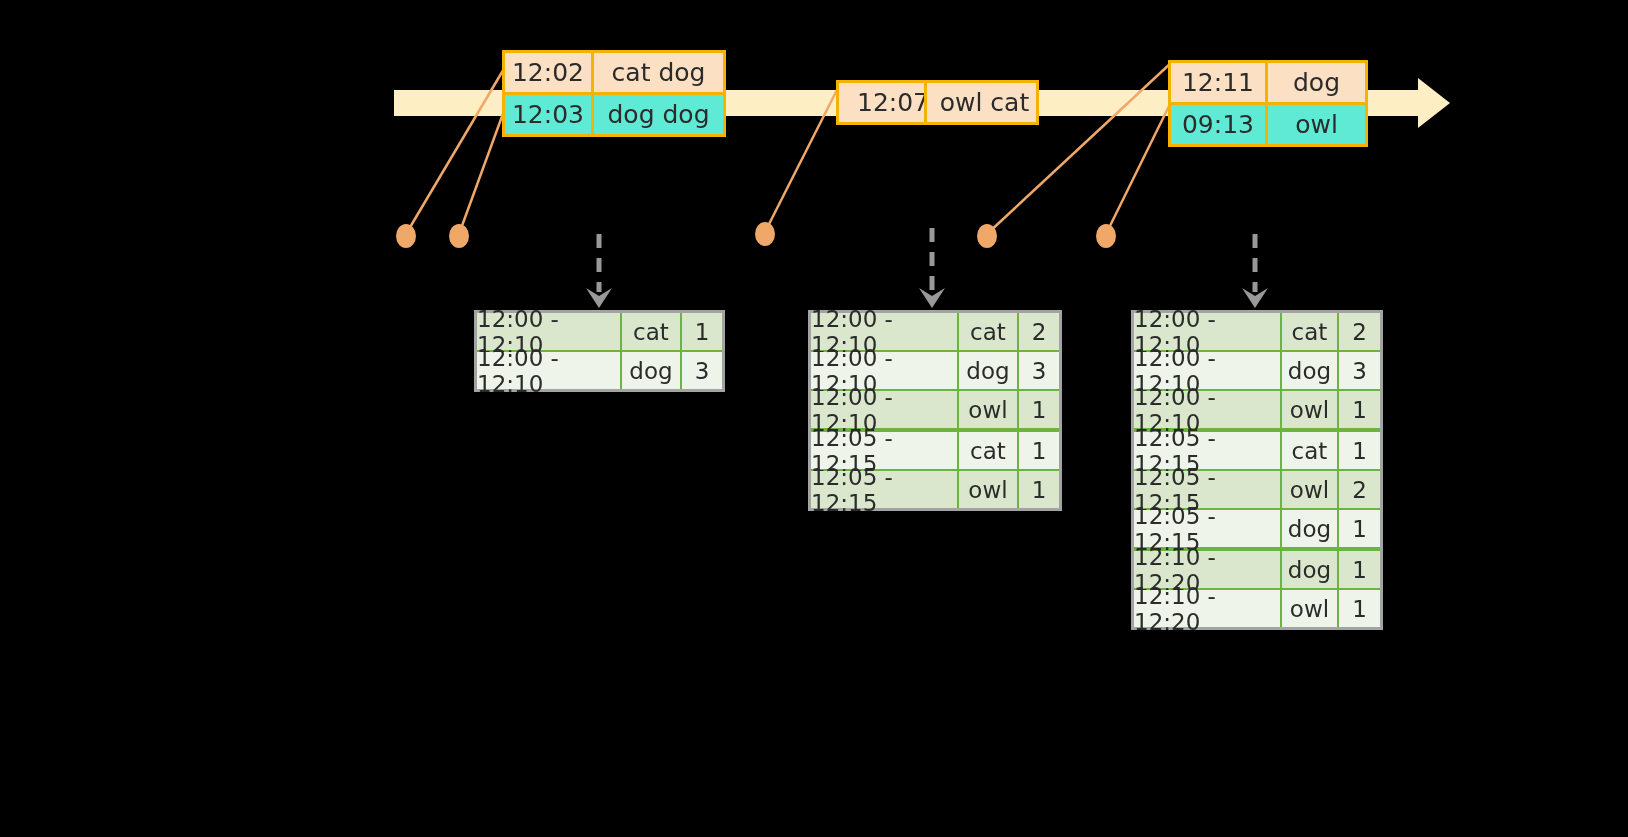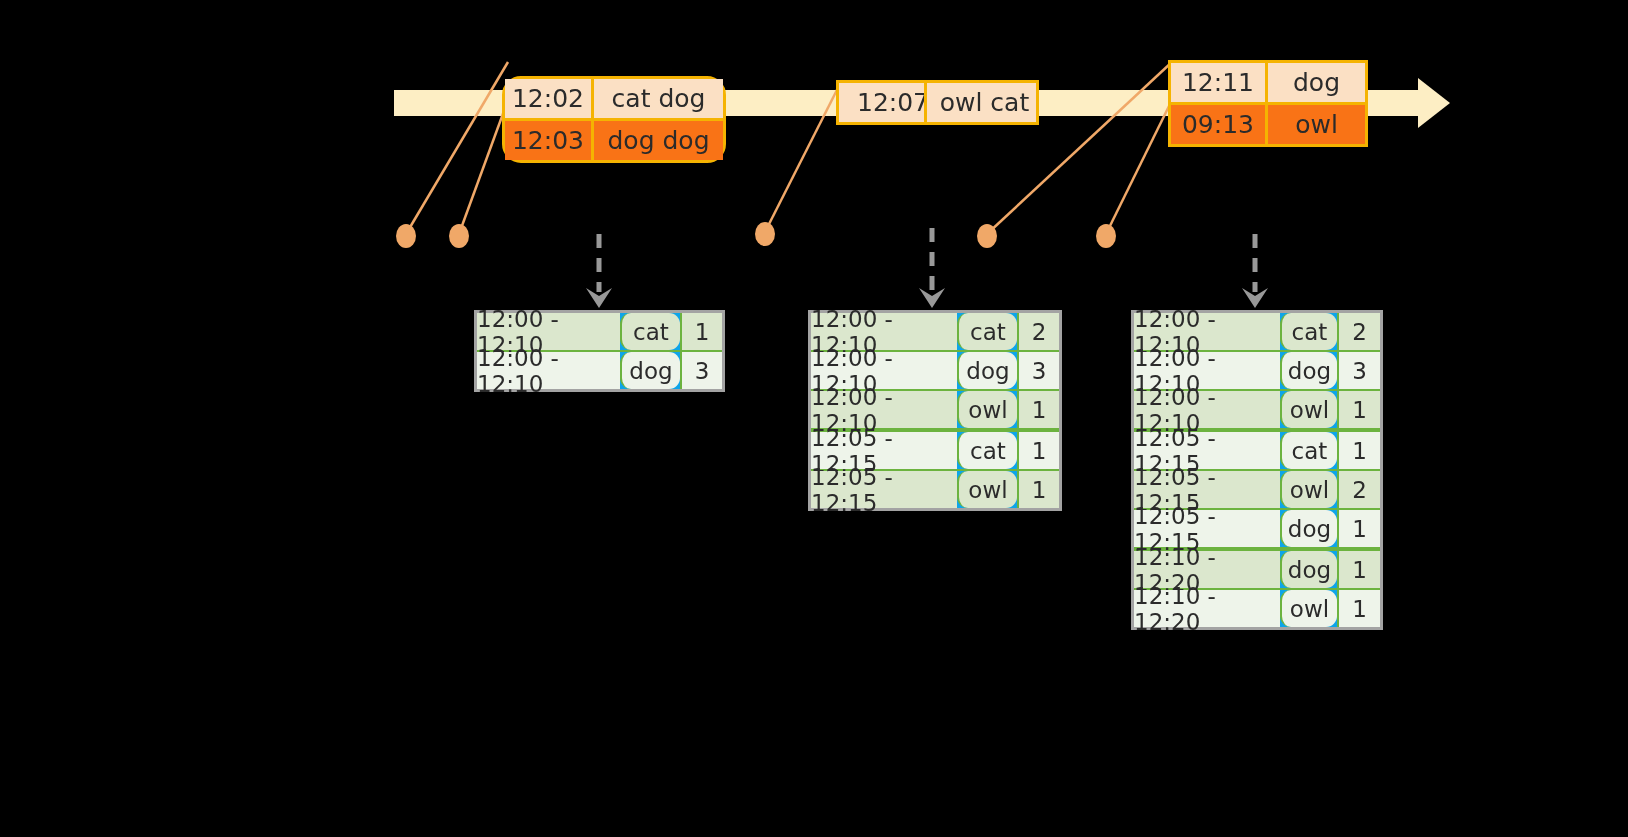--- a/index.html
+++ b/index.html
@@ -62,28 +62,28 @@
   .event-row + .event-row {
     border-top: 3px solid #f5b301;
   }
   .event-row.shade .ev-cell { background: #fbe0c4; }
   .ev-cell {
     display: flex;
     align-items: center;
     justify-content: center;
     font-size: 25px;
     color: #2b2b2b;
-    background: #f97316;
+    background: #5eead4;
     height: 39px;
     box-sizing: border-box;
   }
   .ev-time  { width: 88px; }
   .ev-words { width: 112px; border-left: 3px solid #f5b301; }
 
-  #eventbox-1 { left: 502px; top: 76px; border-radius: 19px; }
+  #eventbox-1 { left: 502px; top: 50px; }
   #eventbox-1 .ev-time  { width: 86px; }
   #eventbox-1 .ev-words { width: 132px; }
 
   #eventbox-2 { left: 836px; top: 80px; }
   #eventbox-2 .ev-time  { width: 85px; padding-left: 23px; }
   #eventbox-2 .ev-words { width: 112px; padding-left: 6px; }
 
   #eventbox-3 { left: 1168px; top: 60px; }
   #eventbox-3 .ev-time  { width: 94px; }
   #eventbox-3 .ev-words { width: 100px; }
@@ -103,21 +103,21 @@
     align-items: center;
     justify-content: center;
     font-size: 23px;
     color: #2b2b2b;
     height: 37px;
     box-sizing: border-box;
     background: #eef4ea;
   }
   .res-row.shade .res-cell { background: #dbe7cd; }
   .c-window { width: 0; }
-  .c-key    { border-left: 2px solid #6cb33f; border-radius: 11px; }
+  .c-key    { border-left: 2px solid #6cb33f; }
   .c-count  { border-left: 2px solid #6cb33f; }
 
   #table-1 { left: 474px; top: 310px; }
   #table-1 .c-window { width: 143px; }
   #table-1 .c-key    { width: 60px; }
   #table-1 .c-count  { width: 42px; }
 
   #table-2 { left: 808px; top: 310px; }
   #table-2 .c-window { width: 146px; }
   #table-2 .c-key    { width: 60px; }

